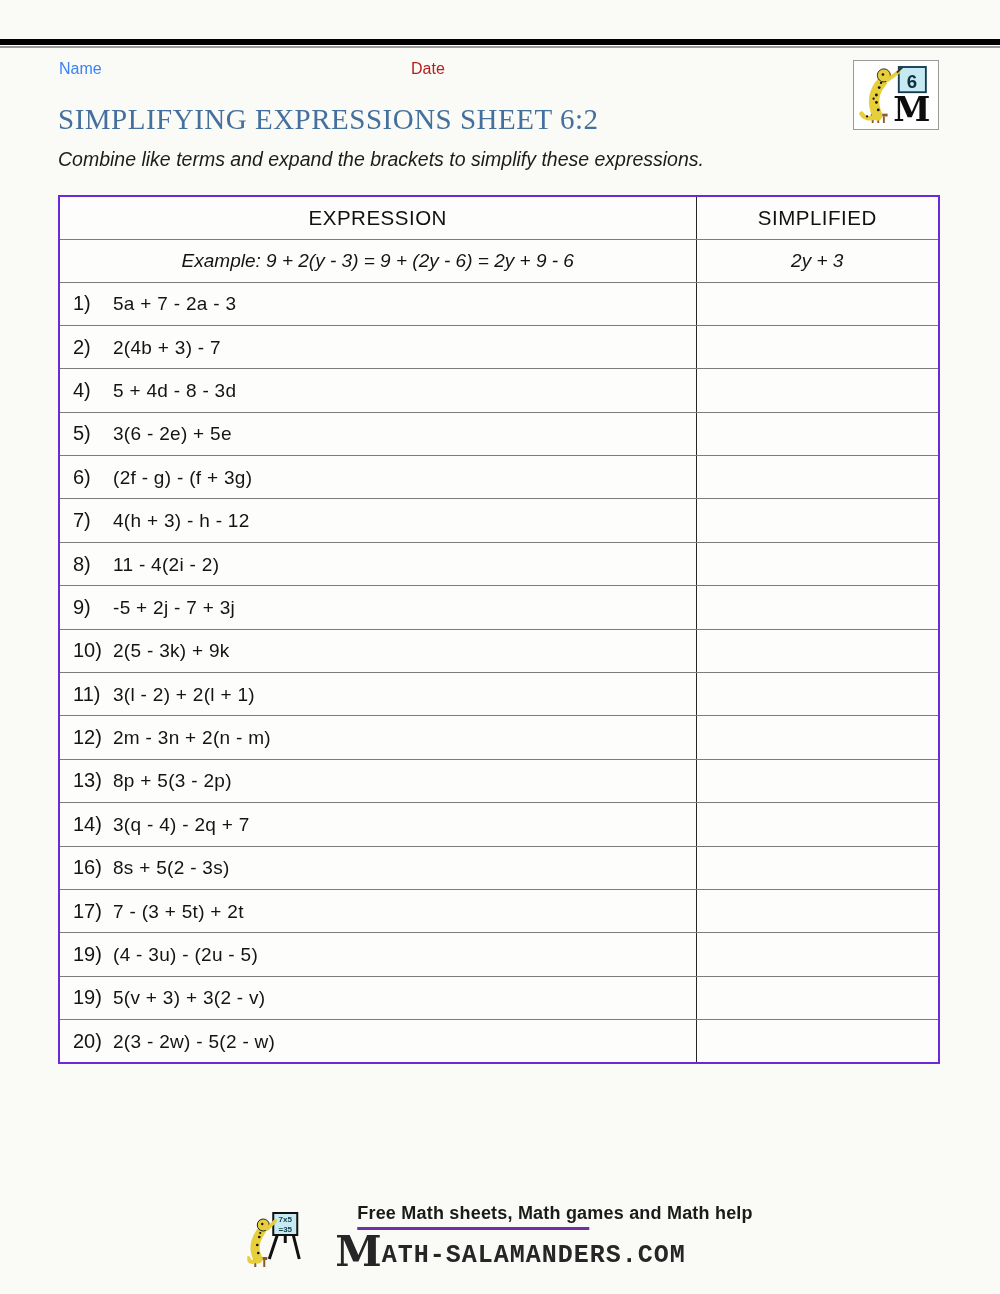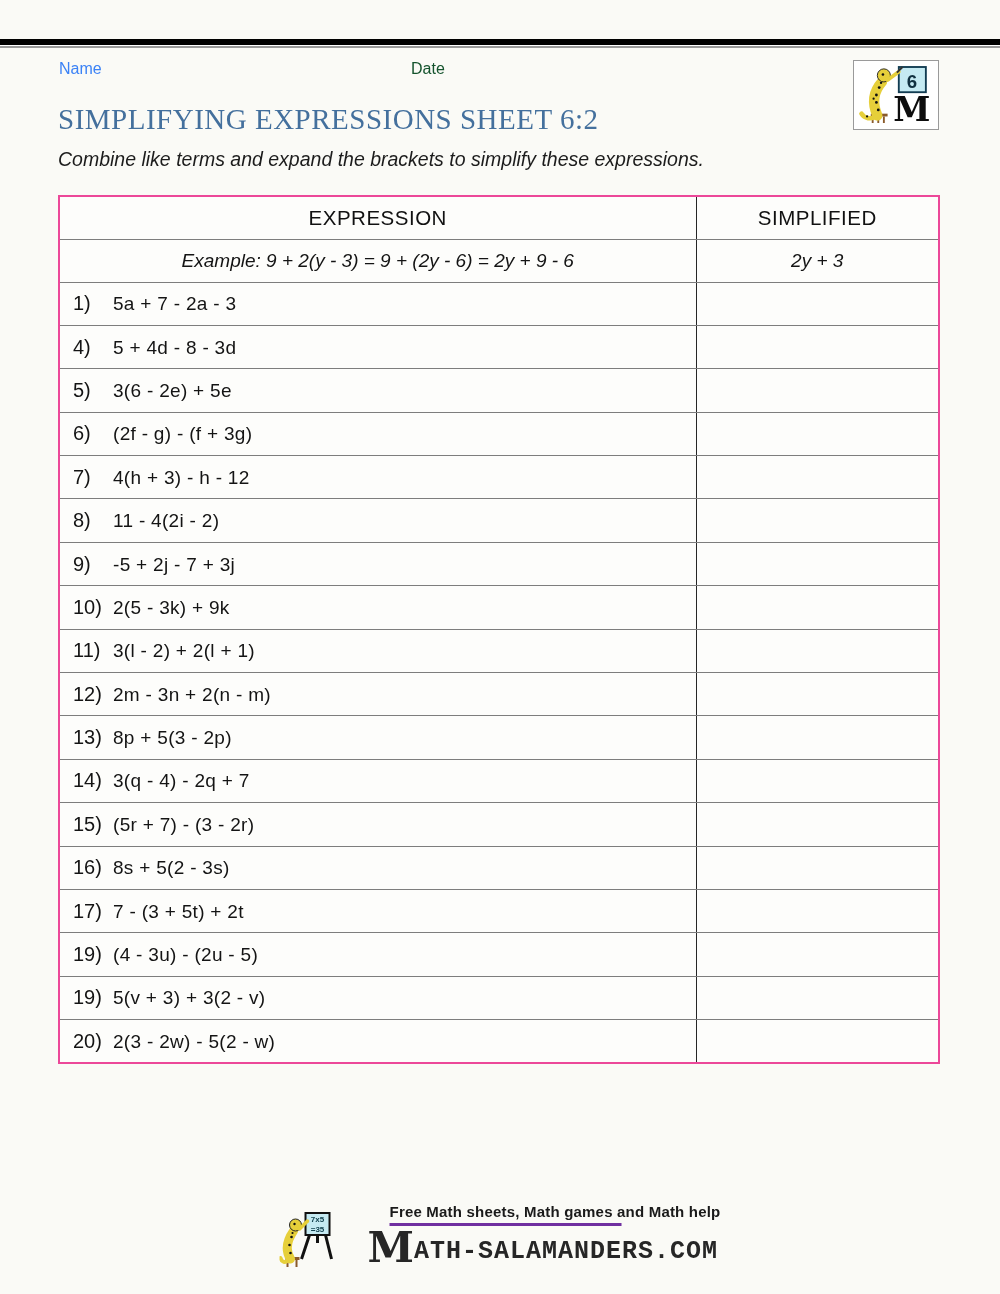--- a/index.html
+++ b/index.html
@@ -16,21 +16,21 @@
     position: absolute;
     top: 39px; left: 0; right: 0; height: 10px;
     background: linear-gradient(#000 0px, #000 6px, #fff 6px, #fff 7px, #999 7px, #999 9px, transparent 9px);
   }
   .name-label {
     position: absolute; left: 59px; top: 60px;
     font-size: 16px; color: #3b82f6;
   }
   .date-label {
     position: absolute; left: 411px; top: 60px;
-    font-size: 16px; color: #14532d;
+    font-size: 16px; color: #b91c1c;
   }
   
   .corner-logo {
     position: absolute; left: 853px; top: 60px;
     width: 86px; height: 70px;
     background: #fff;
     border: 1px solid #9a9a9a;
     box-sizing: border-box;
   }
   .corner-logo svg { display:block; width: 84px; height: 68px; }
@@ -59,21 +59,21 @@
   .worksheet col.c-expr { width: 637px; }
   .worksheet col.c-ans  { width: 243px; }
   .worksheet tr { height: 43.4px; }
   .worksheet tr.hdr, .worksheet tr.example { height: 43px; }
   .worksheet th, .worksheet td {
     border-top: 1px solid #7d7d7d;
     border-bottom: 1px solid #7d7d7d;
     padding: 0;
     vertical-align: middle;
   }
-  .worksheet { border: 2px solid #ec4899; }
+  .worksheet { border: 2px solid #6d28d9; }
   .worksheet th:first-child, .worksheet td:first-child { border-right: 1.5px solid #262626; }
   .worksheet th {
     font-size: 20.5px; font-weight: 500; text-align: center;
     letter-spacing: 0.5px; color: #111;
     border-top: none;
   }
   .worksheet tr.example td { font-style: italic; text-align: center; margin-left: 40px; }
   .expr-cell { text-align: left; }
   .expr-cell .num {
     display: inline-block; width: 53px; padding-left: 13px;
@@ -84,21 +84,21 @@
   
   .footer {
     position: absolute; left: 50%; top: 1203px;
     transform: translateX(-50%);
     display: flex; align-items: flex-start; gap: 48px;
   }
   .footer-logo { width: 54px; height: 62px; flex: 0 0 auto; margin-top: 6px; }
   .footer-logo svg { display:block; width: 54px; height: 62px; }
   .footer-textcol { margin-left: 2px; }
   .footer-tagline {
-    font-size: 15px; font-weight: bold; color: #1a1a1a;
+    font-size: 18px; font-weight: bold; color: #1a1a1a;
     letter-spacing: 0.2px; padding-left: 6px; white-space: nowrap;
   }
   .footer-rule {
     height: 3px; background: var(--accent_purple, #7030a0);
     margin: 3px 0 1px 6px; width: 232px;
   }
   .footer-site {
     white-space: nowrap; color: #262626;
     margin-left: -16px; line-height: 1;
   }
@@ -171,20 +171,24 @@
     <tbody>
       <tr class="example">
         <td>Example: 9 + 2(y - 3) = 9 + (2y - 6) = 2y + 9 - 6</td>
         <td>2y + 3</td>
       </tr>
     <tr>
           <td class="expr-cell"><span class="num">1)</span><span class="expr">5a + 7 - 2a - 3</span></td>
           <td class="ans-cell"></td>
         </tr>
         <tr>
+          <td class="expr-cell"><span class="num">2)</span><span class="expr">2(4b + 3) - 7</span></td>
+          <td class="ans-cell"></td>
+        </tr>
+        <tr>
           <td class="expr-cell"><span class="num">4)</span><span class="expr">5 + 4d - 8 - 3d</span></td>
           <td class="ans-cell"></td>
         </tr>
         <tr>
           <td class="expr-cell"><span class="num">5)</span><span class="expr">3(6 - 2e) + 5e</span></td>
           <td class="ans-cell"></td>
         </tr>
         <tr>
           <td class="expr-cell"><span class="num">6)</span><span class="expr">(2f - g) - (f + 3g)</span></td>
           <td class="ans-cell"></td>
@@ -212,24 +216,20 @@
         <tr>
           <td class="expr-cell"><span class="num">12)</span><span class="expr">2m - 3n + 2(n - m)</span></td>
           <td class="ans-cell"></td>
         </tr>
         <tr>
           <td class="expr-cell"><span class="num">13)</span><span class="expr">8p + 5(3 - 2p)</span></td>
           <td class="ans-cell"></td>
         </tr>
         <tr>
           <td class="expr-cell"><span class="num">14)</span><span class="expr">3(q - 4) - 2q + 7</span></td>
-          <td class="ans-cell"></td>
-        </tr>
-        <tr>
-          <td class="expr-cell"><span class="num">15)</span><span class="expr">(5r + 7) - (3 - 2r)</span></td>
           <td class="ans-cell"></td>
         </tr>
         <tr>
           <td class="expr-cell"><span class="num">16)</span><span class="expr">8s + 5(2 - 3s)</span></td>
           <td class="ans-cell"></td>
         </tr>
         <tr>
           <td class="expr-cell"><span class="num">17)</span><span class="expr">7 - (3 + 5t) + 2t</span></td>
           <td class="ans-cell"></td>
         </tr>

